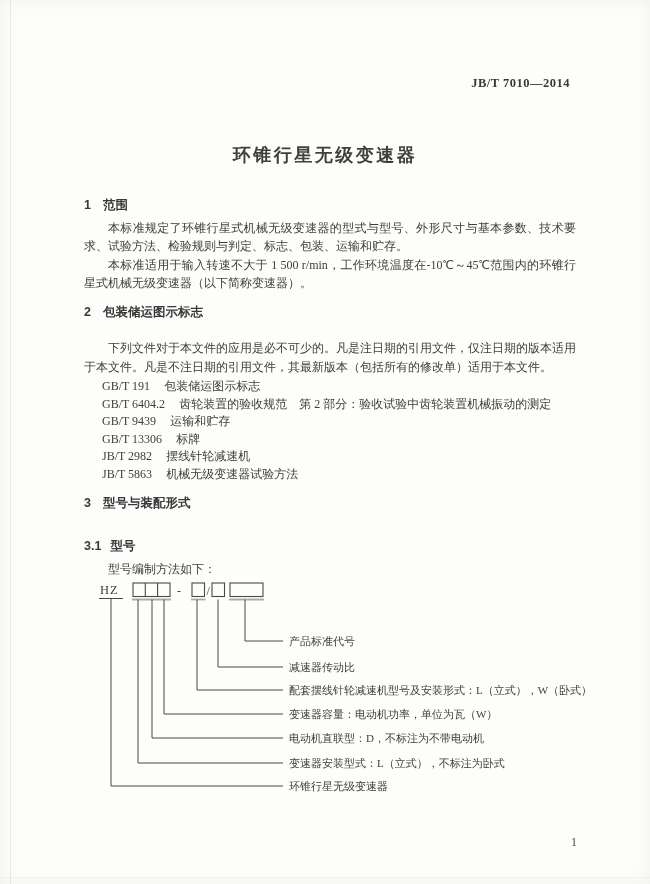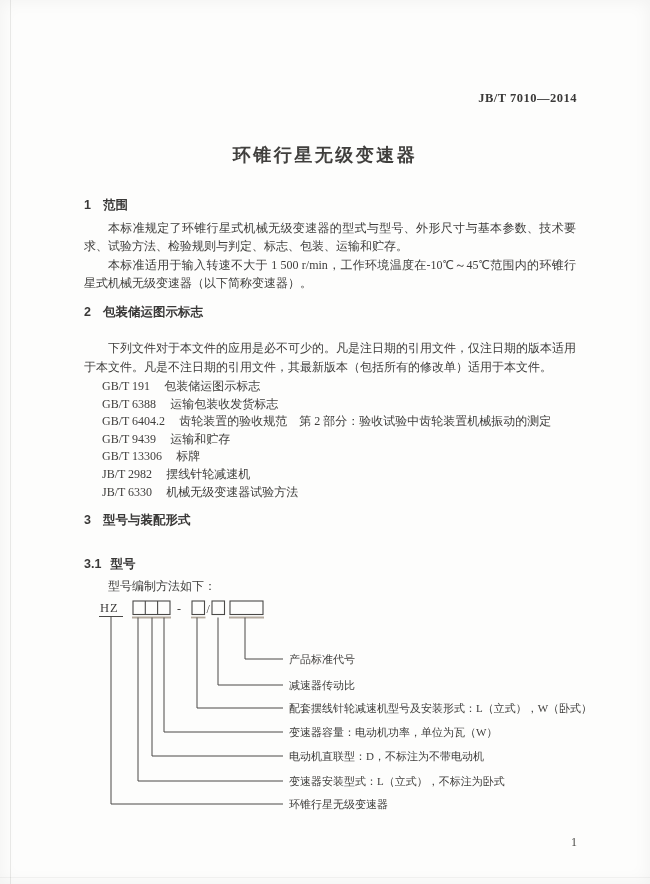--- a/index.html
+++ b/index.html
@@ -12,22 +12,22 @@
   }
   .scan-edge-left {
     position:absolute; left:10px; top:0; bottom:0; width:1px;
     background:rgba(60,55,50,0.10);
   }
   .scan-edge-bottom {
     position:absolute; left:0; right:0; bottom:6px; height:1px;
     background:rgba(60,55,50,0.05);
   }
   .header-code {
-    position:absolute; top:76px; right:73px;
-    font-size:12.5px; font-weight:bold; letter-spacing:0.5px; color:#3a3938;margin-top:15px;
+    position:absolute; top:76px; right:80px;
+    font-size:12.5px; font-weight:bold; letter-spacing:0.5px; color:#3a3938;
   }
   .doc-title {
     position:absolute; top:143px; left:0; width:100%;
     text-align:center; font-family:"Liberation Sans", sans-serif;
     font-size:18px; font-weight:bold; letter-spacing:2.5px; color:#403f3d;
   }
   .content {
     position:absolute; top:196px; left:84px; width:492px;
     font-size:12px; line-height:18.5px; color:#3e3d3b;
   }
@@ -76,26 +76,25 @@
     <p class="para p1a">本标准规定了环锥行星式机械无级变速器的型式与型号、外形尺寸与基本参数、技术要求、试验方法、检验规则与判定、标志、包装、运输和贮存。</p>
     <p class="para">本标准适用于输入转速不大于 1 500 r/min，工作环境温度在-10℃～45℃范围内的环锥行星式机械无级变速器（以下简称变速器）。</p>
 
     <div class="sec-h sec2-h">
       <span class="sec-num">2</span><span>包装储运图示标志</span>
     </div>
     <p class="para p2a">下列文件对于本文件的应用是必不可少的。凡是注日期的引用文件，仅注日期的版本适用于本文件。凡是不注日期的引用文件，其最新版本（包括所有的修改单）适用于本文件。</p>
 
     <ul class="ref-list">
       <li><span class="ref-code">GB/T 191</span><span>包装储运图示标志</span></li>
-      <li><span class="ref-code">GB/T 6388</span><span>运输包装收发货标志</span></li>
       <li><span class="ref-code">GB/T 6404.2</span><span>齿轮装置的验收规范　第 2 部分：验收试验中齿轮装置机械振动的测定</span></li>
       <li><span class="ref-code">GB/T 9439</span><span>运输和贮存</span></li>
       <li><span class="ref-code">GB/T 13306</span><span>标牌</span></li>
       <li><span class="ref-code">JB/T 2982</span><span>摆线针轮减速机</span></li>
-      <li><span class="ref-code">JB/T 6330</span><span>机械无级变速器试验方法</span></li>
+      <li><span class="ref-code">JB/T 5863</span><span>机械无级变速器试验方法</span></li>
     </ul>
 
     <div class="sec-h sec3-h">
       <span class="sec-num">3</span><span>型号与装配形式</span>
     </div>
     <div class="sec-h sec31-h">
       <span class="sec-num">3.1</span><span>型号</span>
     </div>
     <p class="para intro">型号编制方法如下：</p>
 

